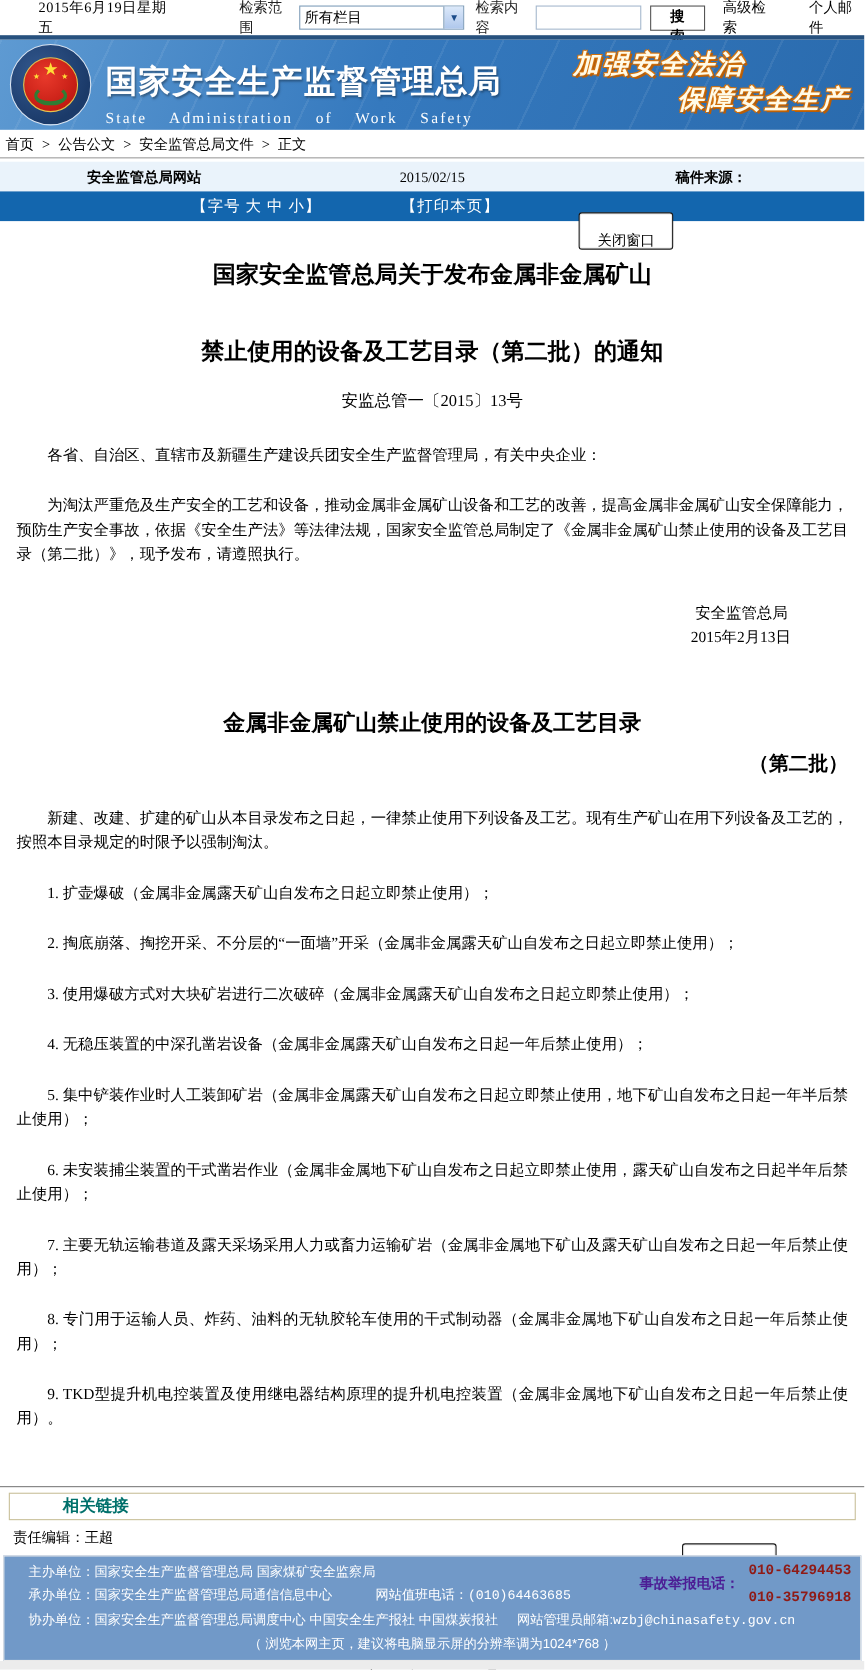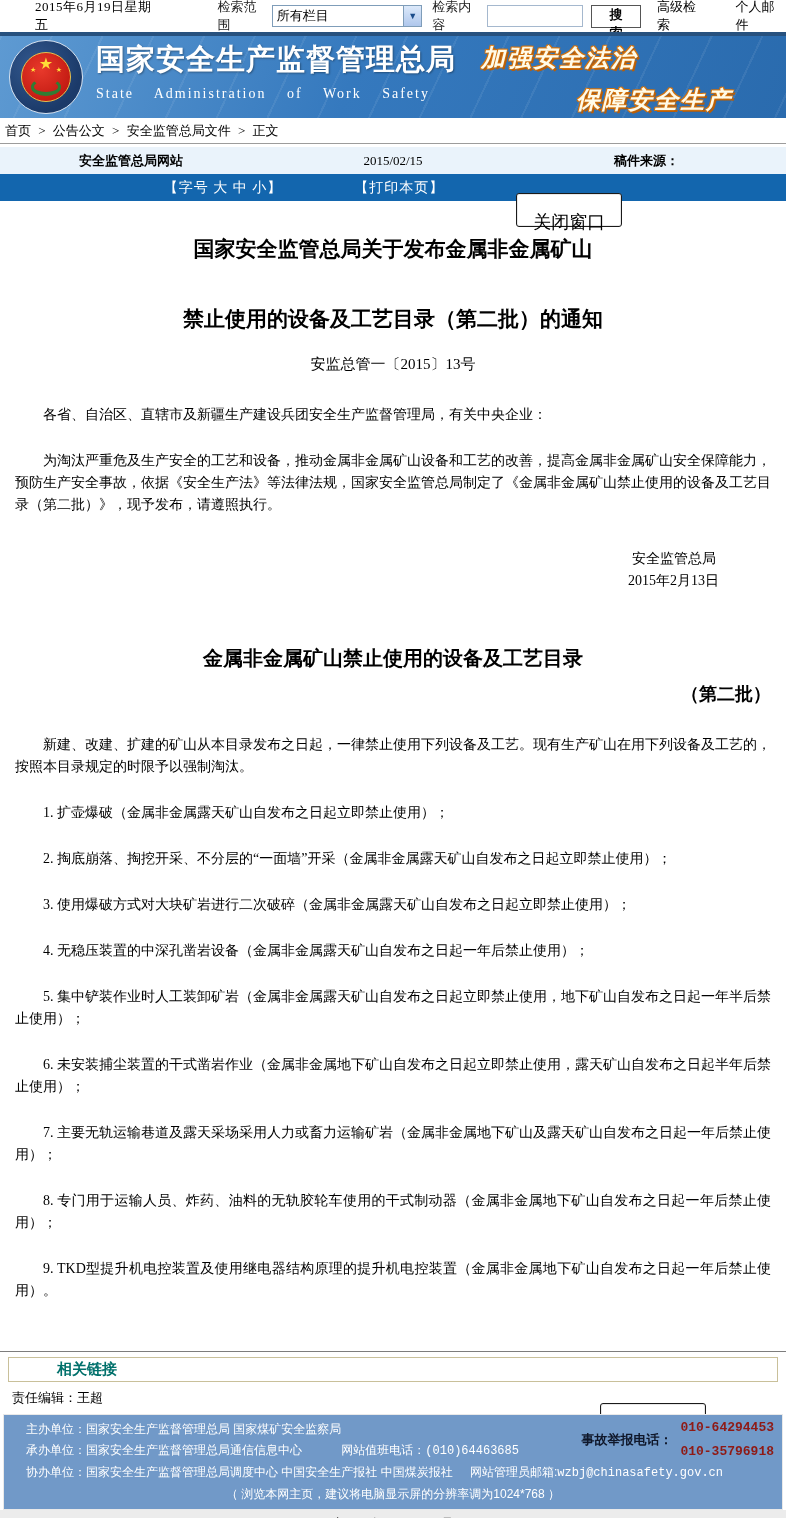--- a/index.html
+++ b/index.html
@@ -28,39 +28,39 @@
     background:repeating-linear-gradient(115deg, rgba(255,255,255,0.07) 0 2px, transparent 2px 46px); }
   .logo { position:absolute; left:9px; top:4px; width:74px; height:74px; border-radius:50%;
     background:radial-gradient(circle at 35% 35%, #33598F, #1B3A69 70%); border:1px solid #D8E2EF; z-index:2; }
   .logo-inner { position:absolute; left:11px; top:11px; width:50px; height:50px; border-radius:50%;
     background:radial-gradient(circle at 40% 35%, #E8392B, #C21A12 75%); border:1px solid #E8C14C; }
   .logo-star { position:absolute; left:0; right:0; top:2px; text-align:center; color:#FFDE38; font-size:16px; line-height:18px; }
   .logo-star-s { position:absolute; color:#FFDE38; font-size:7px; }
   .s1 { left:8px; top:13px; } .s2 { right:8px; top:13px; }
   .logo-wreath { position:absolute; left:9px; bottom:5px; width:30px; height:18px;
     border:3px solid transparent; border-bottom:4px solid #2F7D34; border-left:3px solid #2F7D34; border-right:3px solid #2F7D34; border-radius:50%; }
-  .h-titles { position:absolute; left:96px; top:4px; z-index:2; }
+  .h-titles { position:absolute; left:96px; top:19px; z-index:2; }
   .h-cn { font-size:29px; font-weight:bold; color:#fff; letter-spacing:1px; text-shadow:1px 1px 2px rgba(0,0,0,0.35); font-family:"Liberation Serif",serif; }
   .h-en { margin-top:6px; color:#fff; font-size:14px; word-spacing:15px; letter-spacing:2px; font-family:"Liberation Serif",serif; }
-  .h-slogans { position:absolute; left:481px; top:6px; z-index:2; font-weight:bold; font-size:24px; font-style:italic;
+  .h-slogans { position:absolute; left:521px; top:6px; z-index:2; font-weight:bold; font-size:24px; font-style:italic;
     color:#FFFBE8; letter-spacing:2px;
     text-shadow:-1px -1px 0 #D2720E, 1px -1px 0 #D2720E, -1px 1px 0 #D2720E, 2px 2px 0 #B85E08; }
-  .h-slogans .sl2 { margin-left:95px; margin-top:10px; }
+  .h-slogans .sl2 { margin-left:95px; }
 
   
   .breadcrumb { height:26px; line-height:26px; font-size:13px; padding-left:5px; border-bottom:1px solid #9C9C9C; background:#fff; }
   .breadcrumb span { margin-right:4px; }
   .crumb-link { cursor:pointer; }
   .meta { height:27px; margin-top:3px; background:#EAF3FB; display:grid; grid-template-columns:1fr 1fr 1fr; align-items:center; font-size:13px; }
   .meta .m1 { text-align:center; font-weight:bold; }
   .meta .m2 { text-align:center; font-family:"Liberation Serif",serif; }
   .meta .m3 { padding-left:90px; font-weight:bold; }
   .toolbar { height:27px; background:#1366AE; display:flex; align-items:center; justify-content:center; gap:72px; color:#fff; font-size:14px; }
   .toolbar .t-item { cursor:pointer; letter-spacing:1px; }
-  .btn-close { height:21px; padding:16px 16px; font-size:18px; background:#fff; border:1px solid #1a1a1a; border-radius:3px; font-family:inherit; cursor:pointer; box-shadow:inset 0 0 0 1px #e8e8e8;margin-top:44px; }
+  .btn-close { height:21px; padding:16px 16px; font-size:13px; background:#fff; border:1px solid #1a1a1a; border-radius:3px; font-family:inherit; cursor:pointer; box-shadow:inset 0 0 0 1px #e8e8e8;margin-top:44px; }
 
   
   .content { height:1150px; overflow:hidden; padding:0 15px; font-size:14px; }
   .doc-title { text-align:center; font-size:21px; font-weight:bold; line-height:44px; margin-top:26px; }
   .doc-num { text-align:center; font-size:15px; margin:14px 0 30px; }
   .content p { line-height:22px; text-align:justify; margin-bottom:24px; }
   .content p.indent { text-indent:2em; }
   .sig { text-align:right; padding-right:55px; line-height:22px; margin-top:32px; }
   .sig-date { text-align:right; padding-right:52px; line-height:22px; }
   .cat-title { text-align:center; font-size:20px; font-weight:bold; margin-top:52px; line-height:28px; }
@@ -75,21 +75,21 @@
 
   
   .footer { margin:3px 3px 0; background:#7199C8; border:1px solid #E9E9E9; color:#fff;
     font-family:"Liberation Sans","DejaVu Sans",sans-serif; font-size:12px; position:relative; padding:4px 0; }
   .f-line { line-height:21px; padding-left:22px; }
   .f-inline2 { margin-left:36px; }
   .f-inline3 { margin-left:14px; }
   .f-num { font-family:"Liberation Mono","DejaVu Sans Mono",monospace; }
   .f-res { line-height:21px; text-align:center; }
   .f-report { position:absolute; top:5px; right:8px; display:flex; align-items:center; gap:8px; }
-  .f-report-label { color:#0f172a; font-weight:bold; font-size:13px; }
+  .f-report-label { color:#4c1d95; font-weight:bold; font-size:13px; }
   .f-phones { display:flex; flex-direction:column; gap:9px; color:#8F1A15; font-weight:bold; font-size:13px; font-family:"Liberation Mono","DejaVu Sans Mono",monospace; }
   .icp { background:#ECECEC; text-align:center; color:#2b2b2b; font-size:13px; padding-top:5px; height:30px; font-family:"Liberation Sans",sans-serif; }
 </style>
 </head>
 <body>
 
 <div class="page">
 
   <div class="topbar">
     <span class="date">2015年6月19日星期五</span>

